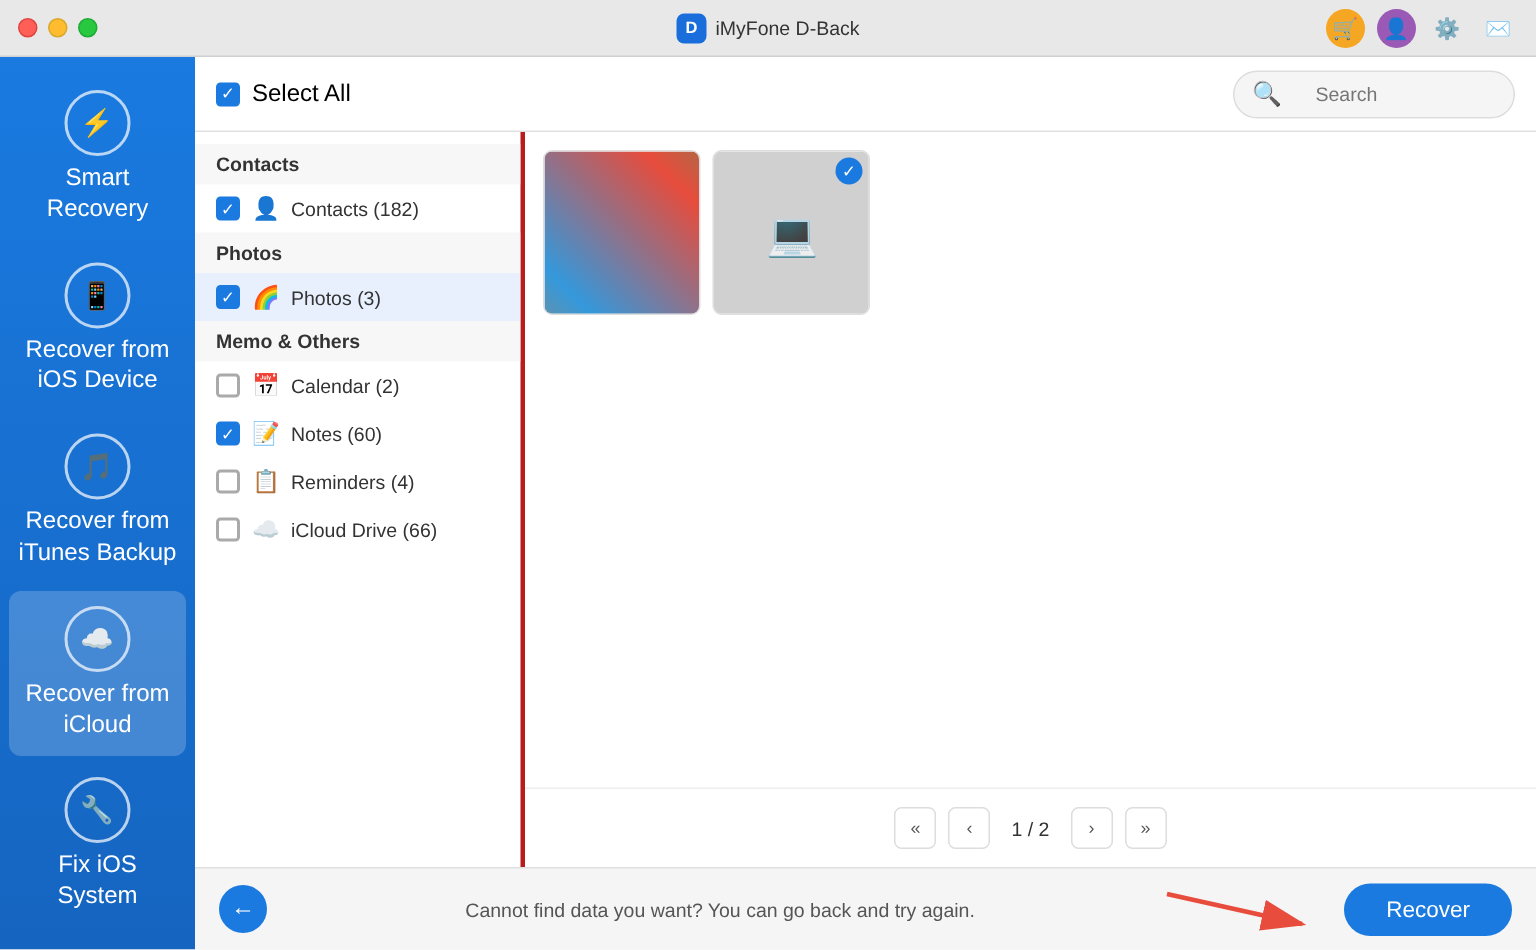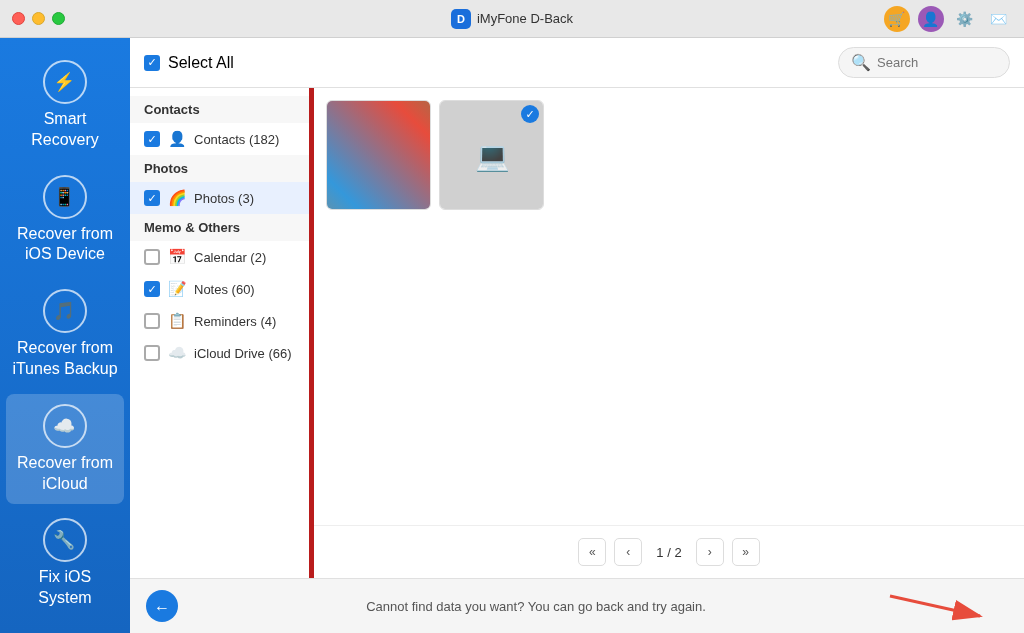--- a/index.html
+++ b/index.html
@@ -138,34 +138,34 @@
       display: flex; align-items: center; gap: 6px;
       border: 1px solid #ddd;
       border-radius: 16px;
       padding: 5px 12px;
       background: #f5f5f5;
       min-width: 150px;
     }
     .search-box input {
       border: none; background: transparent;
       font-size: 13px; outline: none;
-      width: 120px; color: #333;
+      width: 120px; color: #333; margin-left: 16px;
     }
 
     
     .main-content {
       display: flex;
       flex: 1;
       overflow: hidden;
     }
 
     
     .file-tree {
-      width: 184px;
-      border-right: 5px solid #b91c1c;
+      width: 220px;
+      border-right: 3px solid #b91c1c;
       background: white;
       overflow-y: auto;
       padding: 8px 0;
     }
     .tree-section-header {
       padding: 6px 14px;
       font-size: 13px;
       font-weight: 600;
       color: #333;
       background: #f7f7f7;
@@ -438,16 +438,17 @@
       <span class="bottom-msg">Cannot find data you want? You can go back and try again.</span>
 
       <svg width="120" height="40" style="position:relative; margin-right: 8px;">
         <defs>
           <marker id="arrowhead" markerWidth="10" markerHeight="7" refX="9" refY="3.5" orient="auto">
             <polygon points="0 0, 10 3.5, 0 7" fill="#e74c3c"></polygon>
           </marker>
         </defs>
         <line x1="10" y1="10" x2="100" y2="30" stroke="#e74c3c" stroke-width="3" marker-end="url(#arrowhead)"></line>
       </svg>
+      <button class="recover-btn">Recover</button>
     </div>
 
   </div>
 </div>
 
 </body></html>

